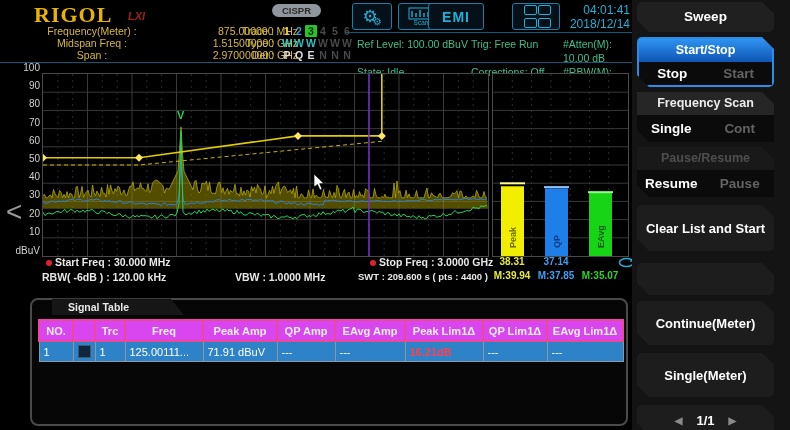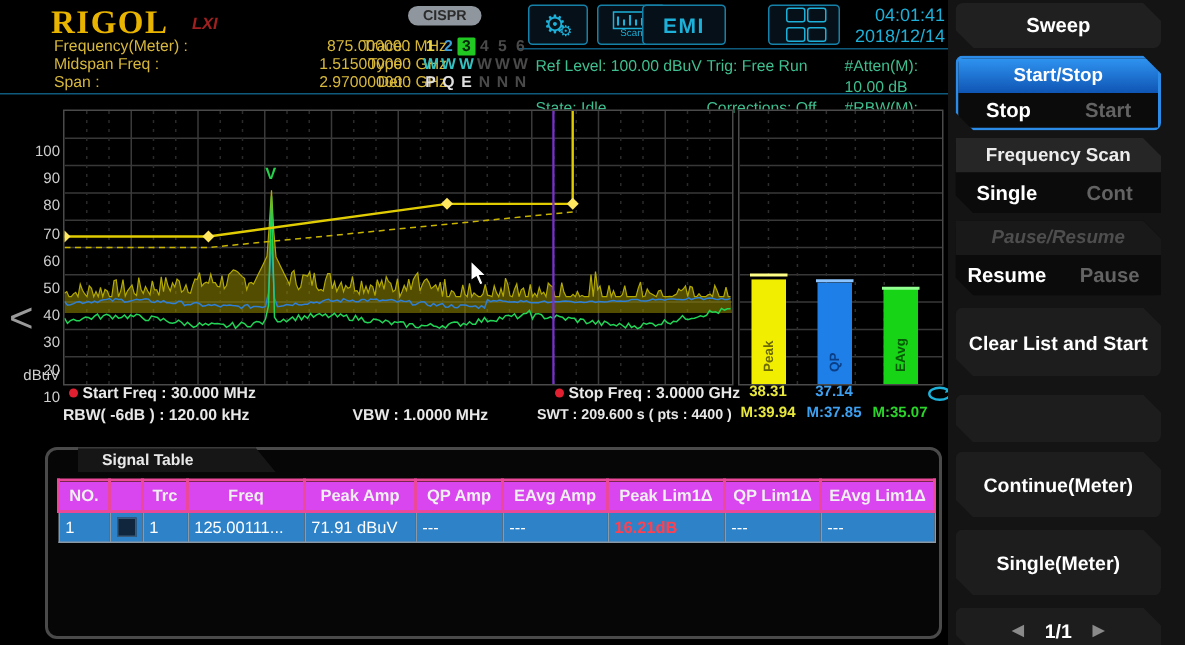--- a/index.html
+++ b/index.html
@@ -19,36 +19,36 @@
   #btn-gear .g2{font-size:10px;margin-left:-5px;margin-top:9px;}
   #btn-scan{left:398px;width:46px;flex-direction:column;font-size:6.5px;line-height:6px;}
   #btn-emi{left:428px;width:56px;font-size:14px;font-weight:bold;letter-spacing:1px;}
   #btn-grid{left:512px;width:48px;}
   #btn-grid .gi{display:grid;grid-template-columns:11px 11px;grid-gap:3px;}
   #btn-grid .gi div{width:11px;height:8px;border:1.5px solid #1db0d8;border-radius:2px;}
   #clock{left:560px;top:3px;width:70px;text-align:right;color:#1db0d8;font-size:12px;line-height:14px;}
   .hline{background:#0e5a7c;height:1px;}
   #meter-info{left:36px;top:25px;width:262px;font-size:10.5px;line-height:12px;color:#d8b83c;}
   #meter-info .row{display:flex;}
-  #meter-info .lab{width:112px;text-align:left;white-space:pre;}
+  #meter-info .lab{width:112px;text-align:center;white-space:pre;}
   #meter-info .val{flex:1;text-align:right;}
   #trace-info{left:232px;top:25px;width:125px;font-size:10.5px;line-height:12px;}
   #trace-info .row{display:flex;}
   #trace-info .lab{width:42px;text-align:right;color:#d8b83c;margin-right:7px;}
   #trace-info .itm{width:12px;text-align:center;font-weight:bold;}
   .tnum1{color:#e8d24a;} .tnum2{color:#3da0d8;}
   .tnum-act{background:#22c822;color:#05230a;border-radius:1px;}
   .tdim{color:#4a4a4a;} .ttype{color:#35c0c0;} .tdet{color:#e0e0e0;}
   #status-info{left:357px;top:37px;width:274px;font-size:10.5px;line-height:14px;color:#3fbf8f;}
   #status-info .row{display:flex;}
   #status-info .c1{width:114px;} #status-info .c2{width:92px;} #status-info .c3{flex:1;}
 
   
   #yticks{left:14px;top:67px;width:26px;height:182px;font-size:10px;color:#cfcfcf;}
-  #yticks span{position:absolute;right:0;margin-top:34px;}
+  #yticks span{position:absolute;right:0;}
   #yunit{left:8px;top:245px;width:32px;text-align:right;font-size:10px;color:#cfcfcf;}
   #spec{left:42px;top:73px;border:1px solid #4a4a4a;background:#000;}
   #meterpane{left:492px;top:73px;border:1px solid #4a4a4a;background:#000;}
 
   
   .freqrow{font-size:10.5px;font-weight:bold;color:#e8e8e8;white-space:nowrap;}
   .reddot{display:inline-block;width:6px;height:6px;border-radius:3px;background:#e02030;margin-right:3px;}
   #barvals,#barmaxes{left:492px;width:150px;font-size:10px;font-weight:bold;}
   #barvals span.bv,#barmaxes span.bv{position:absolute;width:40px;text-align:center;}
 
@@ -72,21 +72,21 @@
   #sidebar{left:632px;top:0;width:158px;height:430px;background:#141414;box-sizing:border-box;
            padding:2px 16px 0 5px;}
   .notch{clip-path:polygon(0 0,calc(100% - 12px) 0,100% 12px,100% 100%,12px 100%,0 calc(100% - 12px));
          border-radius:5px;}
   .sb-title{height:30px;line-height:30px;background:#202020;color:#fff;font-weight:bold;
             font-size:13.5px;text-align:center;margin-bottom:5px;}
   .sb-group{height:50px;margin-bottom:5px;display:flex;flex-direction:column;background:#0c0c0c;}
   .sb-head{height:23px;line-height:23px;text-align:center;font-weight:bold;font-size:12.5px;
            color:#ececec;background:#262626;}
   .sb-head.hl{background:linear-gradient(#2f93f0,#0f55b4);color:#fff;}
-  .sb-head.dim{color:#4e4e4e;background:#191919;font-style:italic;}
+  .sb-head.dim{color:#4e4e4e;background:#191919;}
   .sb-body{flex:1;display:flex;align-items:center;background:#0b0b0b;}
   .opt{flex:1;text-align:center;font-weight:bold;font-size:13.5px;}
   .opt.on{color:#fff;} .opt.off{color:#636363;}
   .sb-group.hlbox{border:2px solid #2b8be6;height:46px;}
   .sb-btn{background:#1d1d1d;color:#fff;font-weight:bold;font-size:13px;display:flex;
           align-items:center;justify-content:center;text-align:right;}
   .chev{color:#9a9a9a;font-size:28px;font-weight:normal;line-height:30px;}
 </style>
 </head>
 <body>

